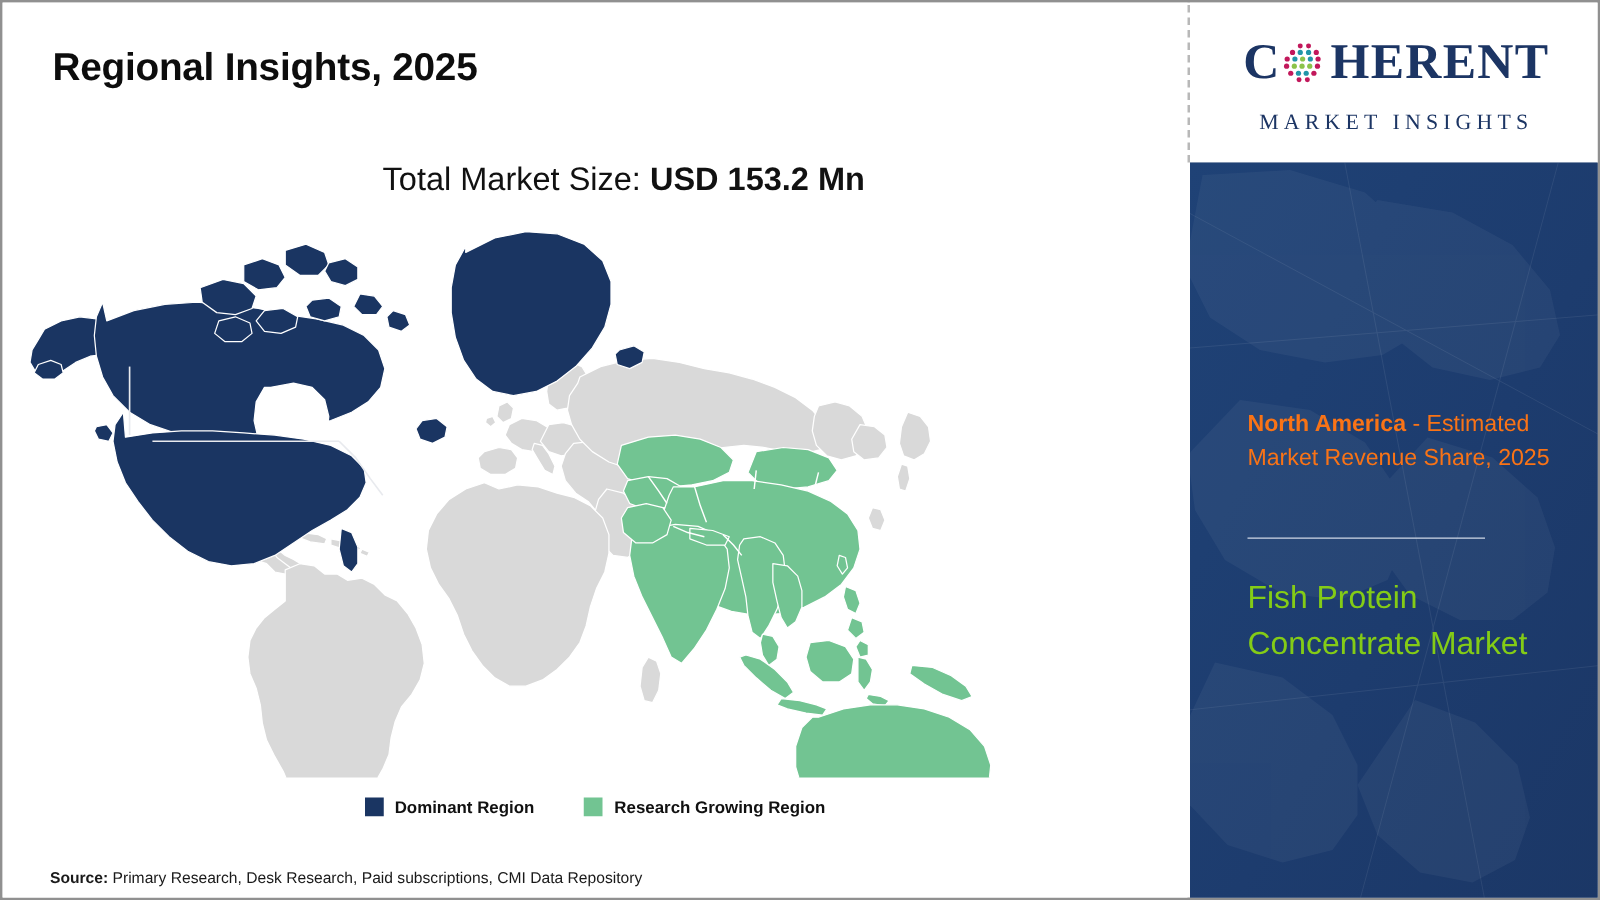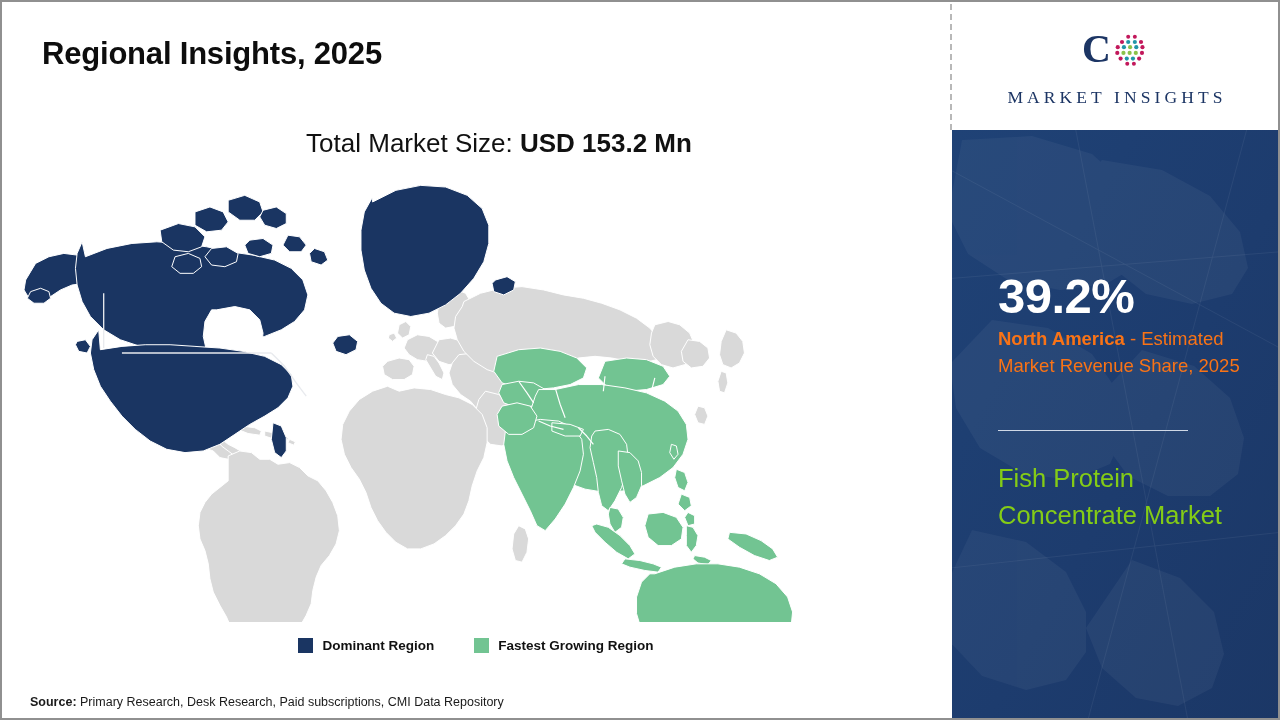--- a/index.html
+++ b/index.html
@@ -90,21 +90,21 @@
   .legend-label {
     font-size: 13.5px;
     font-weight: bold;
     color: #111111;
     white-space: nowrap;
   }
 
   
   #source-line {
     position: absolute;
-    left: 28px;
+    left: 38px;
     top: 693px;
     font-size: 12.5px;
     color: #1a1a1a;
     white-space: nowrap;
   }
   #source-line .src-label { font-weight: bold; }
 
   
   #vertical-divider {
     position: absolute;
@@ -389,21 +389,21 @@
       </svg>
     </div>
 
     <div id="legend">
       <div class="legend-item">
         <span class="legend-swatch" style="background:#1a3562"></span>
         <span class="legend-label">Dominant Region</span>
       </div>
       <div class="legend-item">
         <span class="legend-swatch" style="background:#72c492"></span>
-        <span class="legend-label">Fastest Growing Region</span>
+        <span class="legend-label">Research Growing Region</span>
       </div>
     </div>
 
     <div id="source-line">
       <span class="src-label">Source:</span><span> Primary Research, Desk Research, Paid subscriptions, CMI Data Repository</span>
     </div>
 
   </div>
 
   <div id="vertical-divider"></div>
@@ -439,20 +439,21 @@
               <circle cx="8" cy="28" r="2.2" fill="#c2185b"></circle>
               <circle cx="14.5" cy="28" r="2.2" fill="#2196a8"></circle>
               <circle cx="21" cy="28" r="2.2" fill="#2196a8"></circle>
               <circle cx="27.5" cy="28" r="2.2" fill="#c2185b"></circle>
 
               <circle cx="15" cy="33.5" r="2.1" fill="#c2185b"></circle>
               <circle cx="22" cy="33.5" r="2.1" fill="#c2185b"></circle>
             </g>
           </svg>
         </span>
+        <span>HERENT</span>
       </div>
       <div id="logo-tagline">MARKET INSIGHTS</div>
     </div>
   </div>
 
   <div id="stat-sidebar">
 
     <svg id="sidebar-texture" viewBox="0 0 330 592" preserveAspectRatio="xMidYMid slice">
       <defs>
         <linearGradient id="sbgrad" x1="0" y1="0" x2="1" y2="1">
@@ -473,21 +474,20 @@
       <g stroke="#ffffff" stroke-width="0.8" opacity="0.07" fill="none">
         <path d="M-20 150 L350 120"></path>
         <path d="M-20 30 L350 230"></path>
         <path d="M120 -20 L240 612"></path>
         <path d="M300 -20 L130 612"></path>
         <path d="M-20 440 L350 400"></path>
       </g>
     </svg>
 
     <div id="sidebar-content">
-      <div id="stat-percent">39.2%</div>
       <div id="stat-caption">
         <span class="region-name">North America</span><span> - Estimated Market Revenue Share, 2025</span>
       </div>
       <div id="stat-rule"></div>
       <div id="market-name">Fish Protein Concentrate Market</div>
     </div>
 
   </div>
 
 </div>

